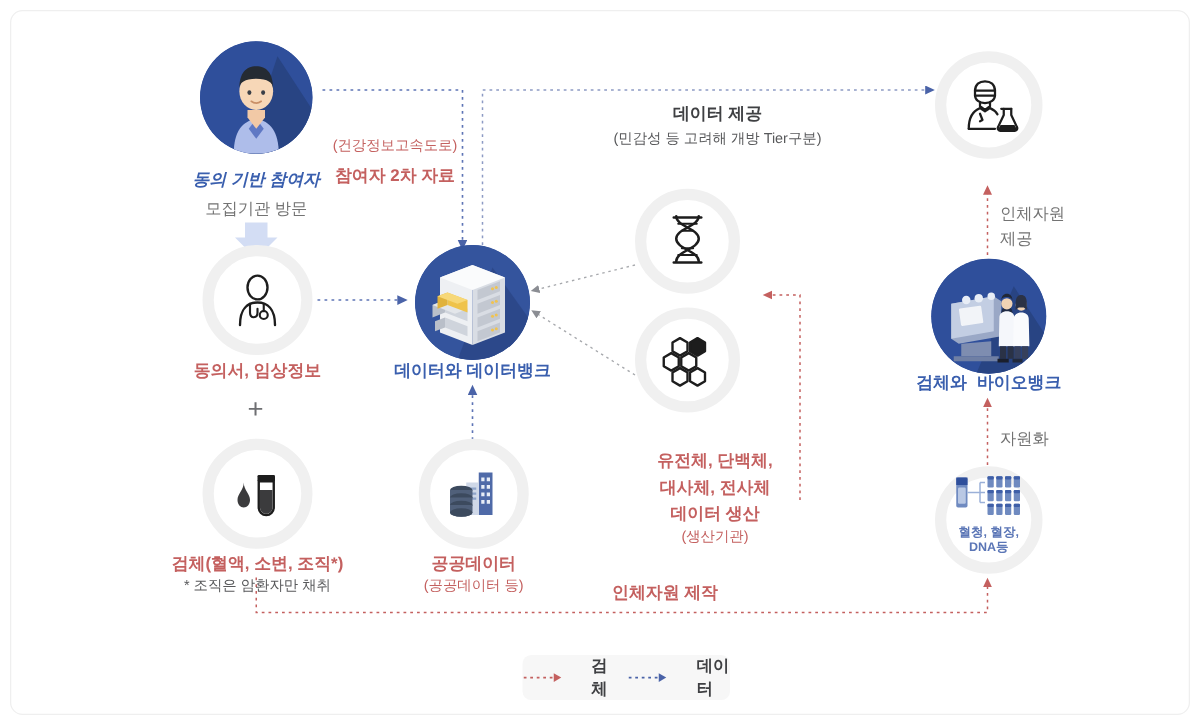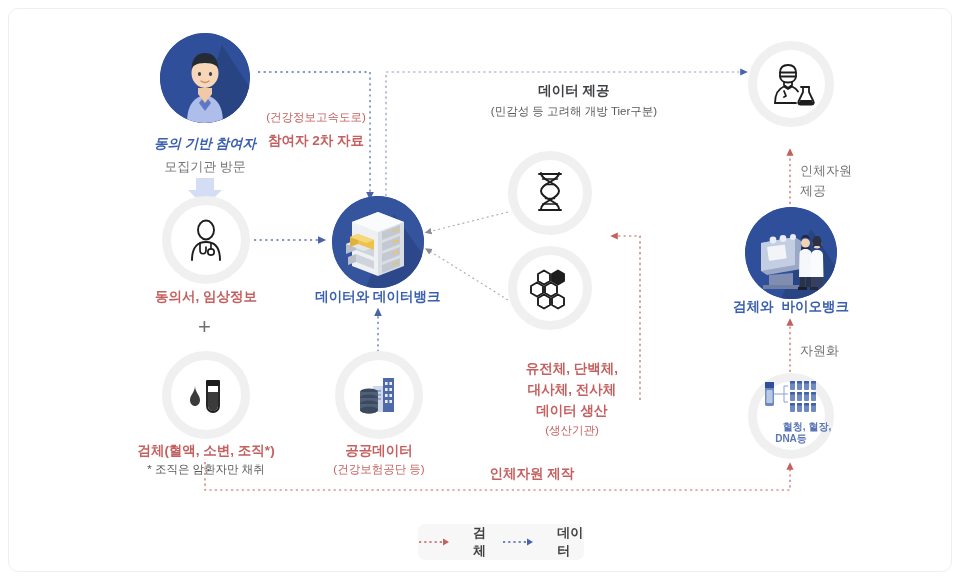--- a/index.html
+++ b/index.html
@@ -166,21 +166,21 @@
           <ellipse cx="14" cy="26" rx="9" ry="3.4" fill="#3c4a5e"></ellipse>
           <path d="M5,26 L5,32 A9,3.4 0 0 0 23,32 L23,26 Z" fill="#50607a"></path>
           <ellipse cx="14" cy="32" rx="9" ry="3.4" fill="#3c4a5e"></ellipse>
           <path d="M5,32 L5,38 A9,3.4 0 0 0 23,38 L23,32 Z" fill="#50607a"></path>
           <ellipse cx="14" cy="38" rx="9" ry="3.4" fill="#3c4a5e"></ellipse>
         </g>
       </svg>
     </div>
   </div>
   <div class="lbl lbl-red" style="left:309px;top:443px;width:140px;">공공데이터</div>
-  <div class="lbl lbl-red-sm" style="left:309px;top:462px;width:140px;">(건강보험공단 등)</div>
+  <div class="lbl lbl-red-sm" style="left:309px;top:462px;width:140px;">(공공데이터 등)</div>
 
   <div class="node" style="left:332px;top:196px;">
     <div class="circ solid" style="left:0;top:0;width:92px;height:92px;">
       <div class="ic" style="left:0;top:0;width:92px;height:92px;">
         <svg width="92" height="92" viewBox="0 0 92 92">
           <circle cx="46" cy="46" r="46" fill="#34549d"></circle>
           <path d="M62,18 L92,60 L92,92 L34,92 Z" fill="#2b4787" opacity="0.85"></path>
 
           <path d="M46,16 L72,26 L72,70 L46,80 Z" fill="#d9dde4"></path>
           <path d="M46,16 L20,26 L20,70 L46,80 Z" fill="#eef0f3"></path>
@@ -349,21 +349,21 @@
           <rect x="37" y="13" width="5" height="2.6" rx="0.8"></rect>
           <rect x="44" y="13" width="5" height="2.6" rx="0.8"></rect>
           <rect x="51" y="13" width="5" height="2.6" rx="0.8"></rect>
           <rect x="30" y="24" width="5" height="2.6" rx="0.8"></rect>
           <rect x="37" y="24" width="5" height="2.6" rx="0.8"></rect>
           <rect x="44" y="24" width="5" height="2.6" rx="0.8"></rect>
           <rect x="51" y="24" width="5" height="2.6" rx="0.8"></rect>
         </g>
       </svg>
     </div>
-    <div class="lbl lbl-blue-sm" style="left:16px;top:48px;width:86px;">혈청, 혈장,</div>
+    <div class="lbl lbl-blue-sm" style="left:0;top:48px;width:86px;">혈청, 혈장,</div>
     <div class="lbl lbl-blue-sm" style="left:0;top:60px;width:86px;">DNA등</div>
   </div>
 
   <div class="lbl lbl-red" style="left:252px;top:91px;width:128px;margin-top:42px;">참여자 2차 자료</div>
   <div class="lbl lbl-red-sm" style="left:252px;top:110px;width:128px;">(건강정보고속도로)</div>
 
   <div class="lbl lbl-dark" style="left:478px;top:83px;width:192px;">데이터 제공</div>
   <div class="lbl lbl-gray-sm" style="left:478px;top:104px;width:192px;">(민감성 등 고려해 개방 Tier구분)</div>
 
   <div class="lbl lbl-red" style="left:508px;top:361px;width:128px;">유전체, 단백체,</div>

